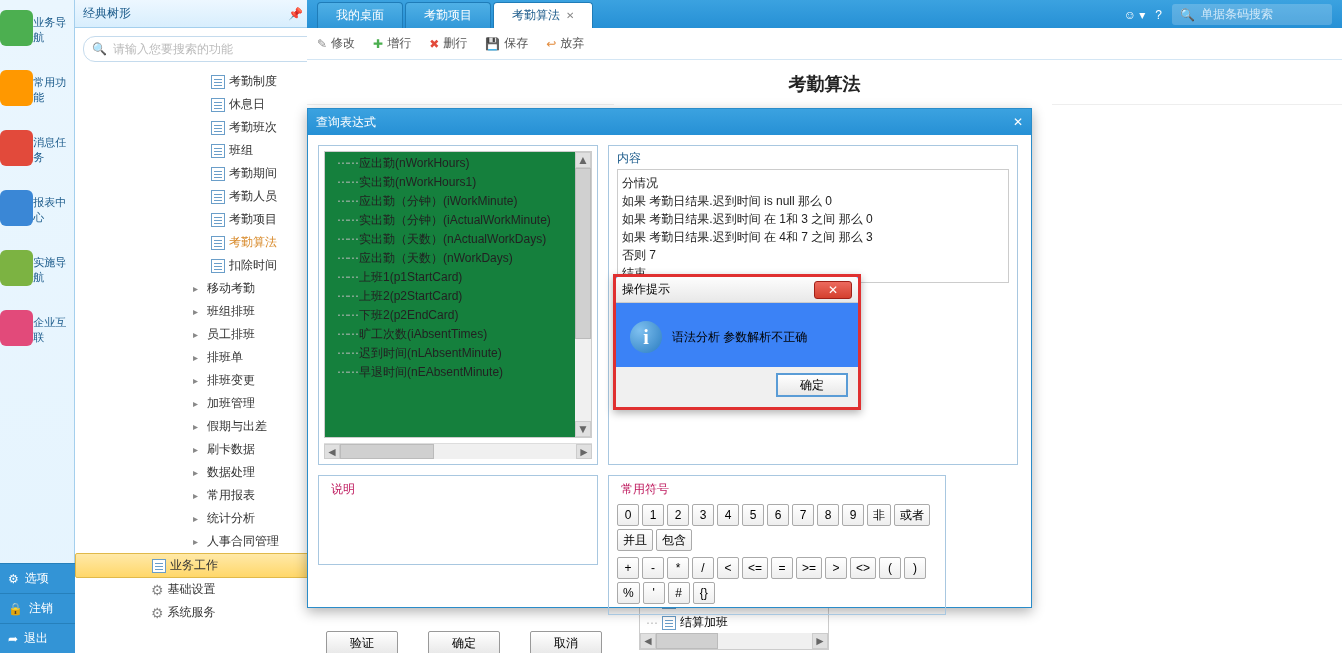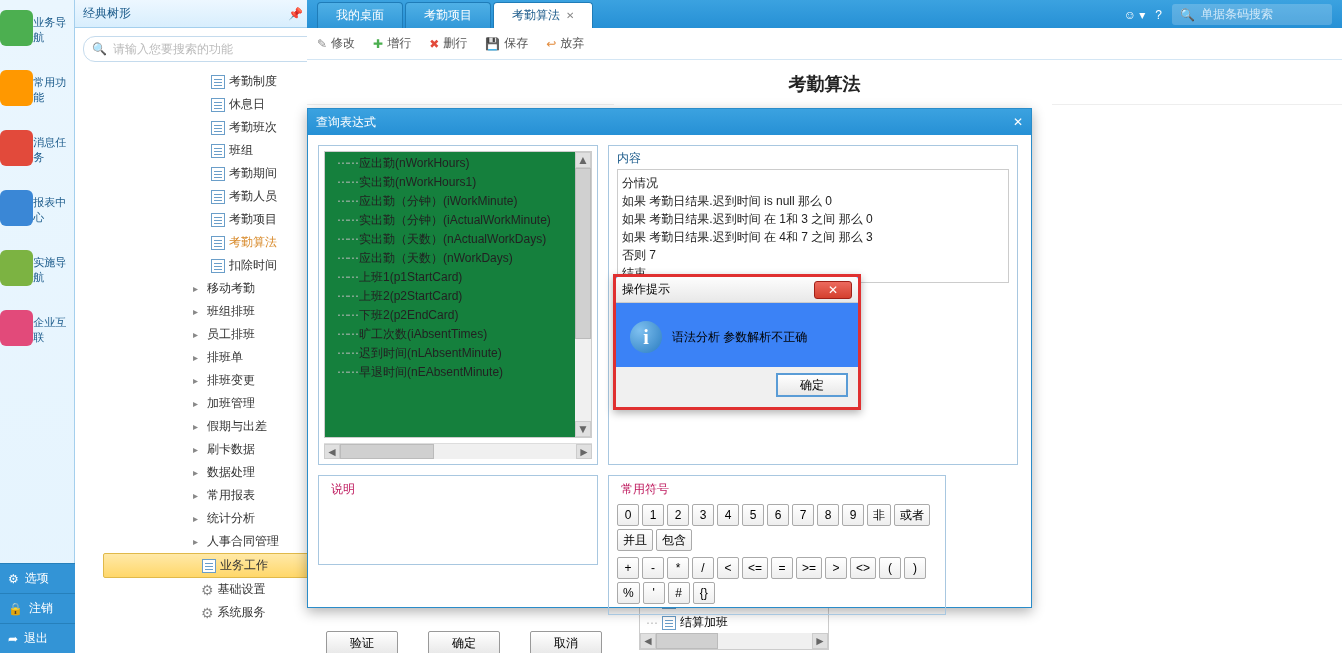--- a/index.html
+++ b/index.html
@@ -15,21 +15,21 @@
 
 
 .tree-sidebar { position: absolute; left: 75px; top: 0; width: 256px; height: 100%; background: #fff; border-right: 2px solid #a4cfed; }
 .tree-header { height: 28px; background: linear-gradient(to bottom, #edf7ff, #d8eefd); border-bottom: 1px solid #a4cfed; display: flex; align-items: center; padding: 0 8px; color: #1a5a8a; justify-content: space-between; }
 .tree-header-icons { display: flex; gap: 8px; color: #5a8cb3; }
 .search-box { margin: 8px; border: 1px solid #c5dbed; border-radius: 12px; height: 26px; display: flex; align-items: center; padding: 0 8px; color: #999; gap: 6px; }
 .tree-list { padding-left: 0; overflow: hidden; }
 .tree-node { display: flex; align-items: center; padding: 3px 4px 3px 0; color: #333; cursor: pointer; gap: 4px; }
 .tree-node.level1 { padding-left: 118px; }
 .tree-node.level2 { padding-left: 136px; }
-.tree-node.level3 { padding-left: 98px; margin-left: 28px; }
+.tree-node.level3 { padding-left: 76px; }
 .tree-node.active { color: #d88a2a; }
 .tree-node.highlight { background: linear-gradient(to bottom, #ffe9a8, #ffd76a); border: 1px solid #e0b94a; border-radius: 2px; }
 .tree-caret { width: 10px; color: #888; font-size: 10px; }
 
 
 .main { position: absolute; left: 307px; top: 0; right: 0; height: 100%; background: #fff; }
 .tab-bar { height: 28px; background: linear-gradient(to bottom, #3ba2e0, #2690d5); display: flex; align-items: flex-end; padding-left: 10px; }
 .tab { height: 26px; padding: 0 18px; display: flex; align-items: center; color: #fff; background: linear-gradient(to bottom, #4fb0e6, #3198d8); border-radius: 4px 4px 0 0; margin-right: 2px; cursor: pointer; gap: 6px; border: 1px solid #1f7cb8; border-bottom: none; }
 .tab.active { background: #fff; color: #1a5a8a; }
 .tab-close { color: #888; font-size: 10px; }

